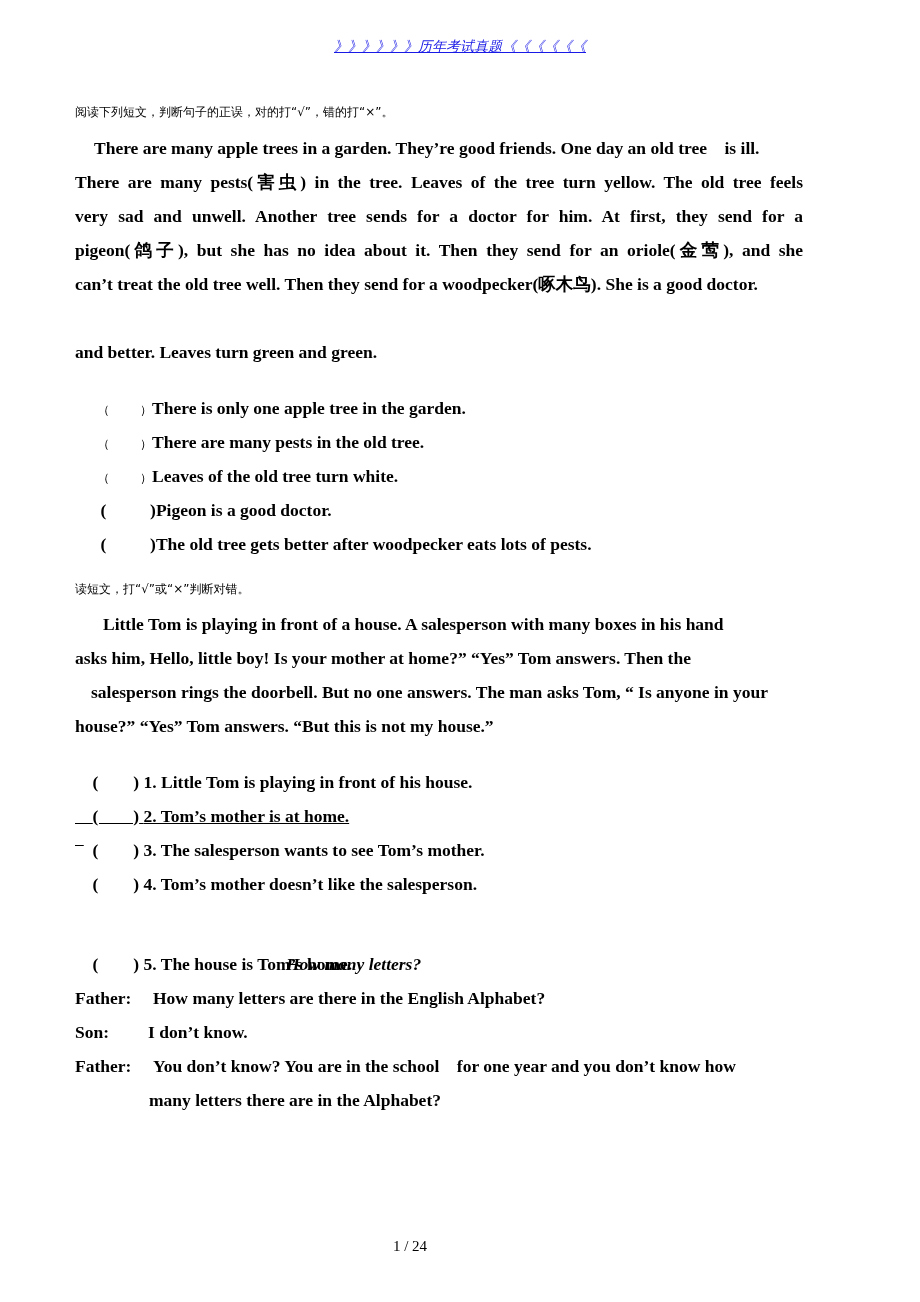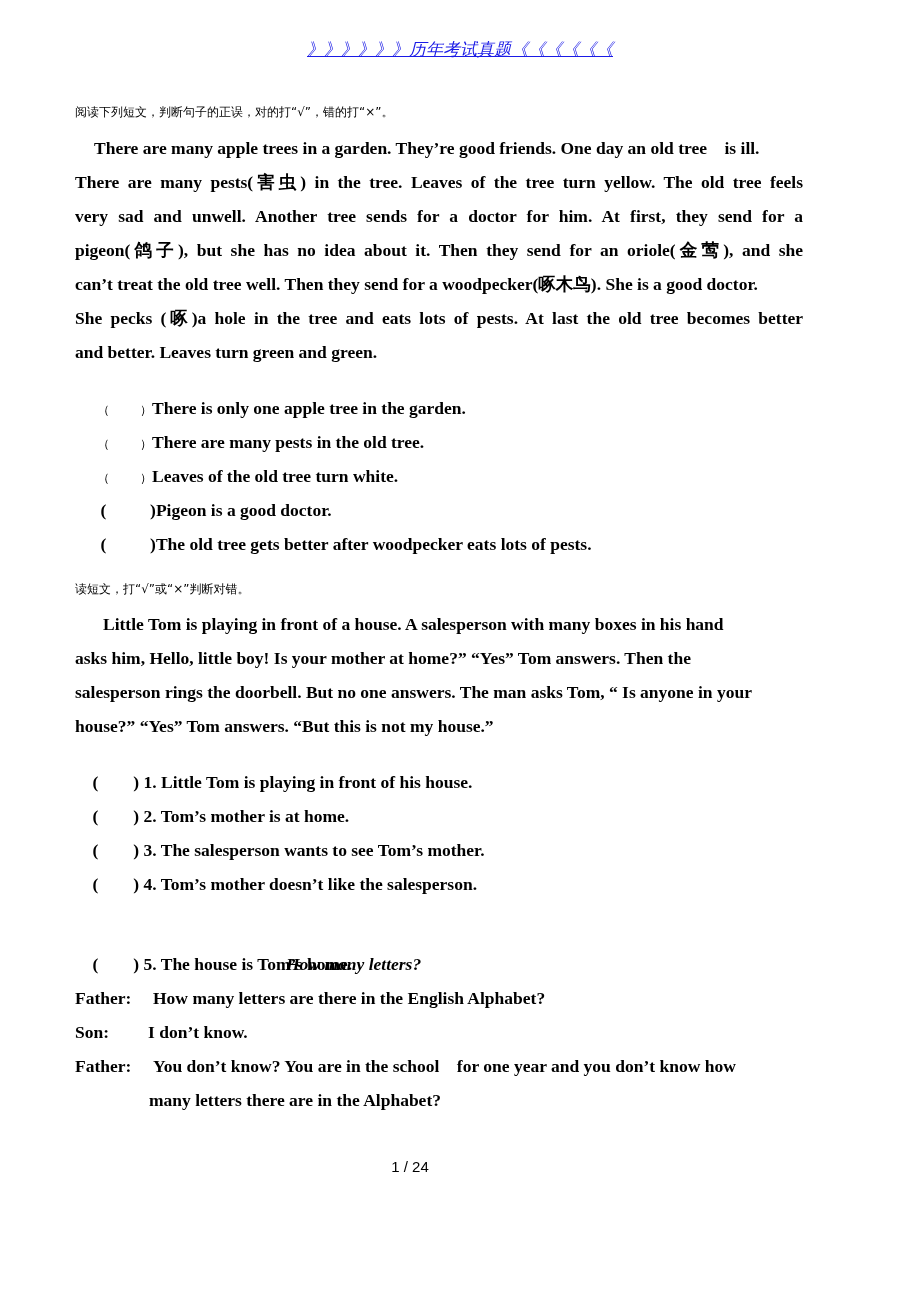--- a/index.html
+++ b/index.html
@@ -1,49 +1,48 @@
 <!DOCTYPE html>
 <html><head>
   <meta charset="utf-8">
   <style>
     html, body { margin: 0; padding: 0; background: #ffffff; }
     body { width: 920px; height: 1302px; position: relative; overflow: hidden; color: #000; }
     .page { position: absolute; left: 0; top: 0; width: 920px; height: 1302px; }
     .header-link {
       position: absolute; left: 0; width: 920px; top: 38px; text-align: center;
-      font-family: "DejaVu Serif", serif; font-style: italic; font-size: 17px;
+      font-family: "DejaVu Serif", serif; font-style: italic; font-size: 14px;
       color: #1a1ae6; text-decoration: underline;
     }
     .line {
       position: absolute; left: 75px; white-space: pre;
       font-family: "Liberation Serif", serif; font-weight: bold; font-size: 17.5px;
       line-height: 22px;
     }
     .cn { font-family: "DejaVu Sans", sans-serif; font-weight: normal; font-size: 12px; }
     .justify { width: 728px; text-align: justify; text-align-last: justify; white-space: normal; }
     .footer {
-      position: absolute; left: 0; width: 820px; top: 1158px; text-align: center;
-      font-family: Liberation Sans, sans-serif; font-size: 15px;
+      position: absolute; left: 0; width: 820px; top: 1238px; text-align: center;
+      font-family: Liberation Serif, serif; font-size: 15px;
     }
   </style>
 </head>
 <body>
 
 <div class="page">
 
   <div class="header-link">》》》》》》历年考试真题《《《《《《</div>
 
   <div class="line cn" style="top:101px;">阅读下列短文，判断句子的正误，对的打“√”，错的打“×”。</div>
 
   <div class="line" style="top:137px; left:94px;">There are many apple trees in a garden. They’re good friends. One day an old tree    is ill.</div>
   <div class="line justify" style="top:171px;">There are many pests(害虫) in the tree. Leaves of the tree turn yellow. The old tree feels</div>
   <div class="line justify" style="top:205px;">very sad and unwell. Another tree sends for a doctor for him. At first, they send for a</div>
   <div class="line justify" style="top:239px;">pigeon(鸽子), but she has no idea about it. Then they send for    an    oriole(金莺), and she</div>
   <div class="line" style="top:273px;">can’t treat the old tree well. Then they send for a woodpecker(啄木鸟). She is a good doctor.</div>
-  <div class="line justify" style="top:307px;">She pecks (啄)a hole in the tree and eats lots of pests. At last the old tree becomes better</div>
   <div class="line" style="top:341px;">and better. Leaves turn green and green.</div>
 
   <div class="line" style="top:375px; left:80px;">
     <span class="cn">（        ）</span><span>There is only one apple tree in the garden.</span>
   </div>
   <div class="line" style="top:409px; left:80px;">
     <span class="cn">（        ）</span><span>There are many pests in the old tree.</span>
   </div>
   <div class="line" style="top:443px; left:80px;">
     <span class="cn">（        ）</span><span>Leaves of the old tree turn white.</span>
@@ -52,27 +51,27 @@
     <span>(          )</span><span>Pigeon is a good doctor.</span>
   </div>
   <div class="line" style="top:511px; left:83px;">
     <span>(          )</span><span>The old tree gets better after woodpecker eats lots of pests.</span>
   </div>
 
   <div class="line cn" style="top:578px;">读短文，打“√”或“×”判断对错。</div>
 
   <div class="line" style="top:613px; left:103px;">Little Tom is playing in front of a house. A salesperson with many boxes in his hand</div>
   <div class="line" style="top:647px;">asks him, Hello, little boy! Is your mother at home?” “Yes” Tom answers. Then the</div>
-  <div class="line" style="top:681px;">salesperson rings the doorbell. But no one answers. The man asks Tom, “ Is anyone in your</div>
+  <div class="line" style="top:681px;margin-left:16px;">salesperson rings the doorbell. But no one answers. The man asks Tom, “ Is anyone in your</div>
   <div class="line" style="top:715px;">house?” “Yes” Tom answers. “But this is not my house.”</div>
 
   <div class="line" style="top:749px;">
     <span>(        )</span> <span>1. Little Tom is playing in front of his house.</span>
   </div>
-  <div class="line" style="top:783px;">
+  <div class="line" style="top:783px;text-decoration:underline;">
     <span>(        )</span> <span>2. Tom’s mother is at home.</span>
   </div>
   <div class="line" style="top:817px;text-align:center;">
     <span>(        )</span> <span>3. The salesperson wants to see Tom’s mother.</span>
   </div>
   <div class="line" style="top:851px;">
     <span>(        )</span> <span>4. Tom’s mother doesn’t like the salesperson.</span>
   </div>
   <div class="line" style="top:931px;">
     <span>(        )</span> <span>5. The house is Tom’s home.</span>

